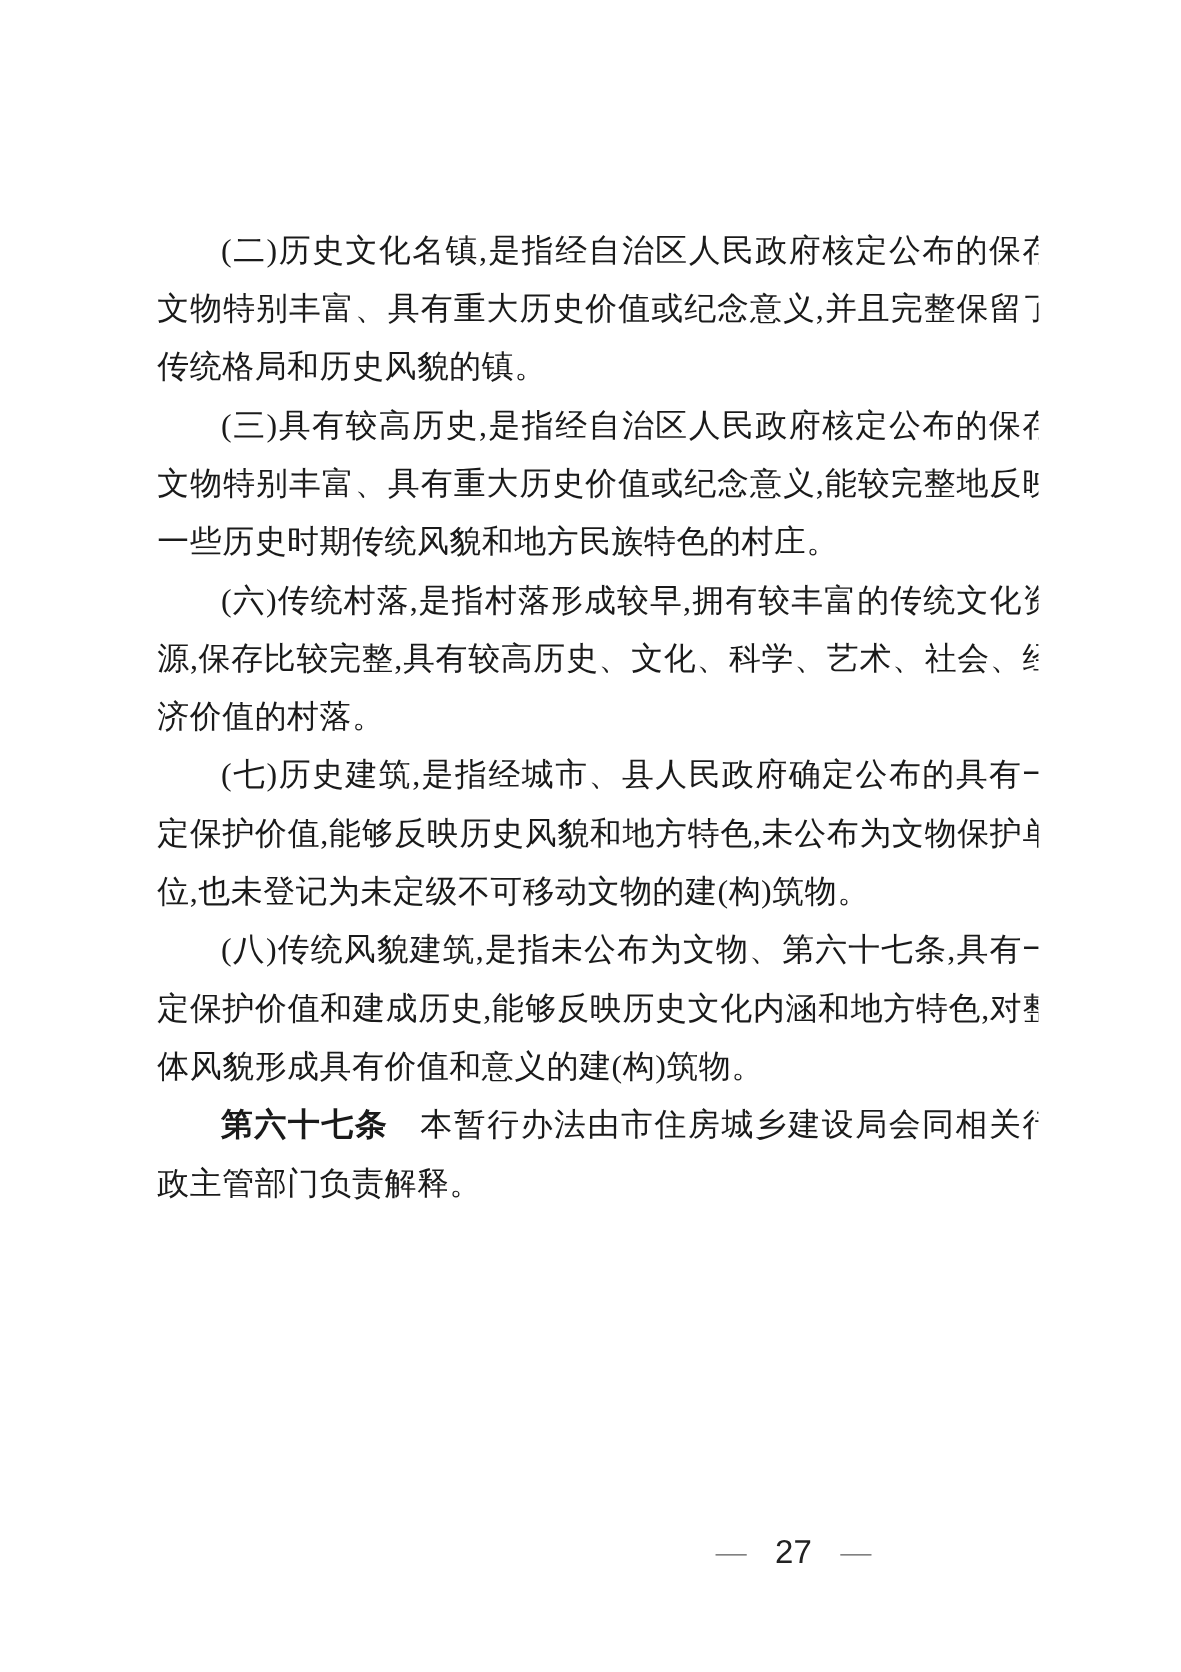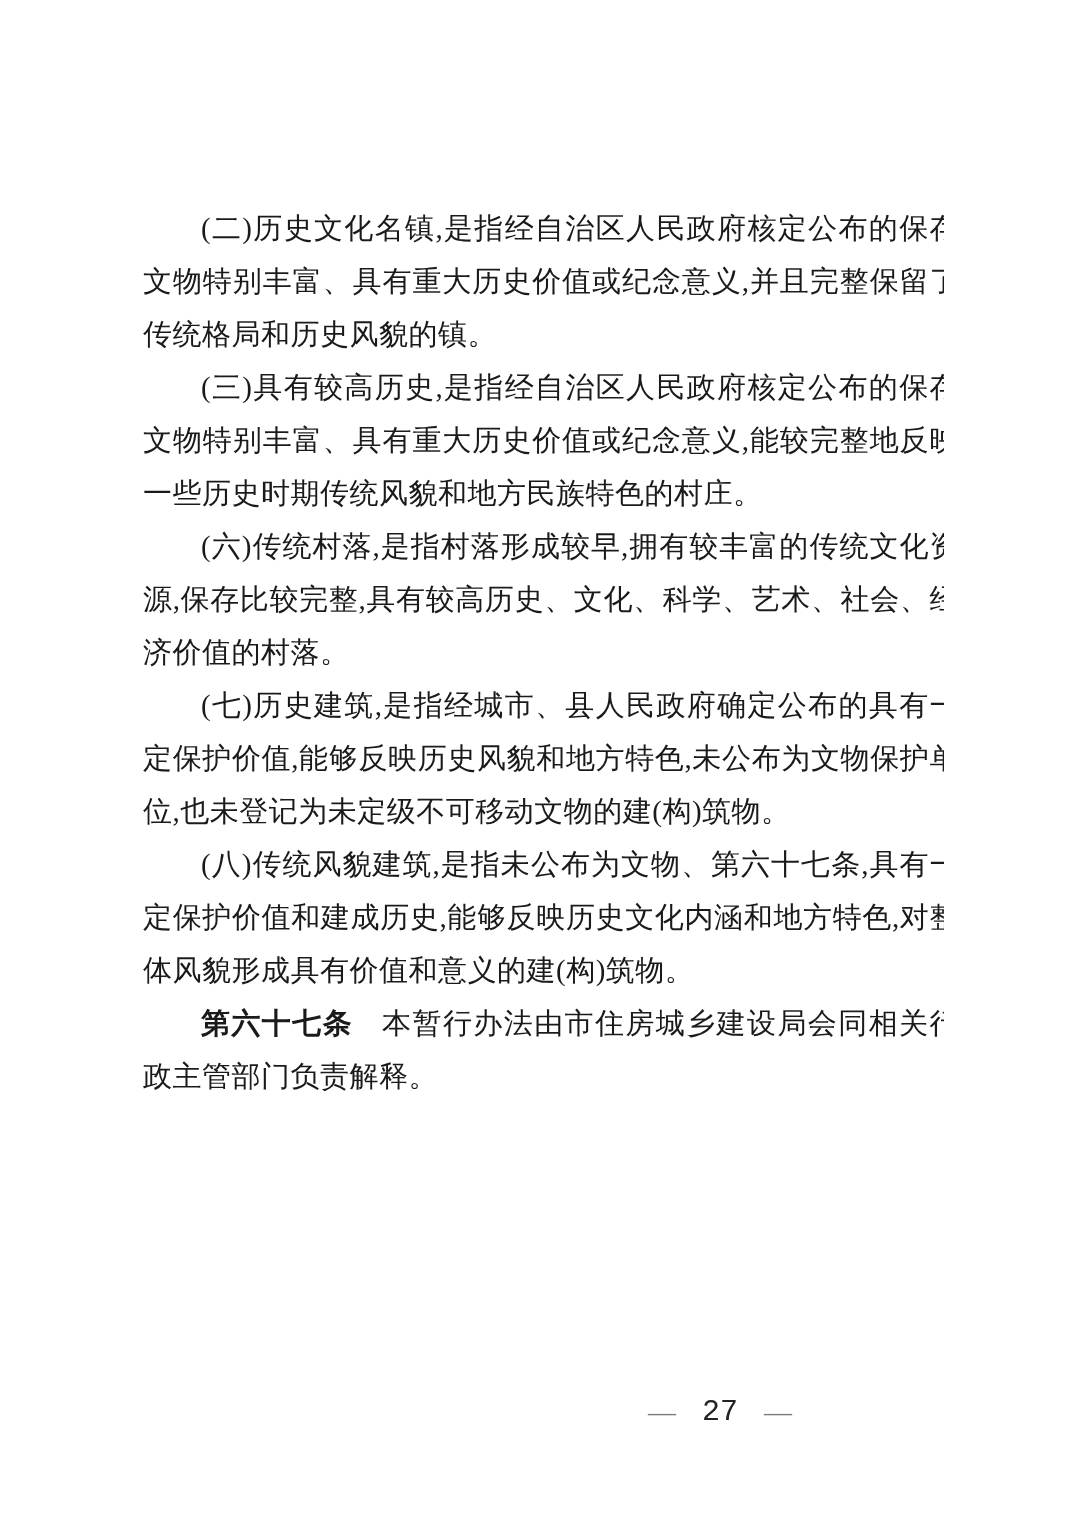--- a/index.html
+++ b/index.html
@@ -46,21 +46,21 @@
     gap: 26px;
     font-size: 30px;
     line-height: 34px;
   }
   .footer .dash {
     color: #7a7a7a;
     font-size: 28px;
   }
   .footer .page-num {
     color: #222222;
-    font-family: Liberation Mono, monospace;
+    font-family: Liberation Sans, sans-serif;
   }
 </style>
 </head>
 <body>
 
 <div class="page">
 
   <div class="text-block">
     <p>(二)历史文化名镇,是指经自治区人民政府核定公布的保存文物特别丰富、具有重大历史价值或纪念意义,并且完整保留了传统格局和历史风貌的镇。</p>
     <p>(三)具有较高历史,是指经自治区人民政府核定公布的保存文物特别丰富、具有重大历史价值或纪念意义,能较完整地反映一些历史时期传统风貌和地方民族特色的村庄。</p>

